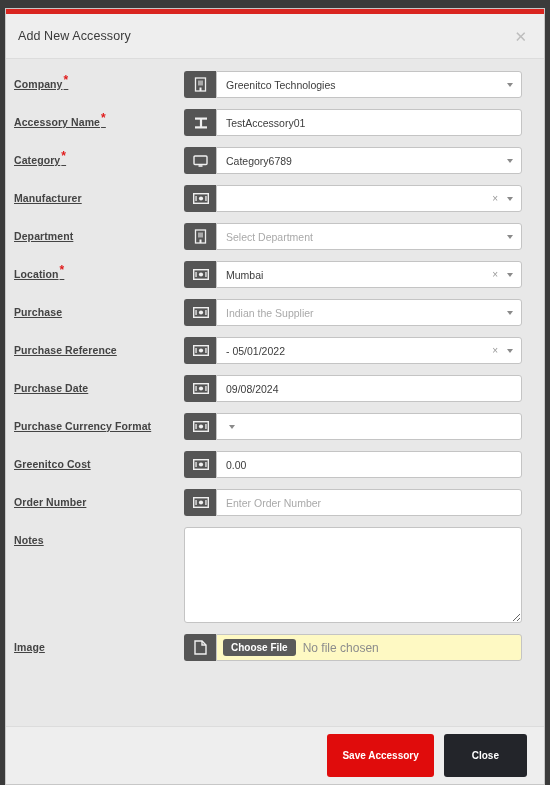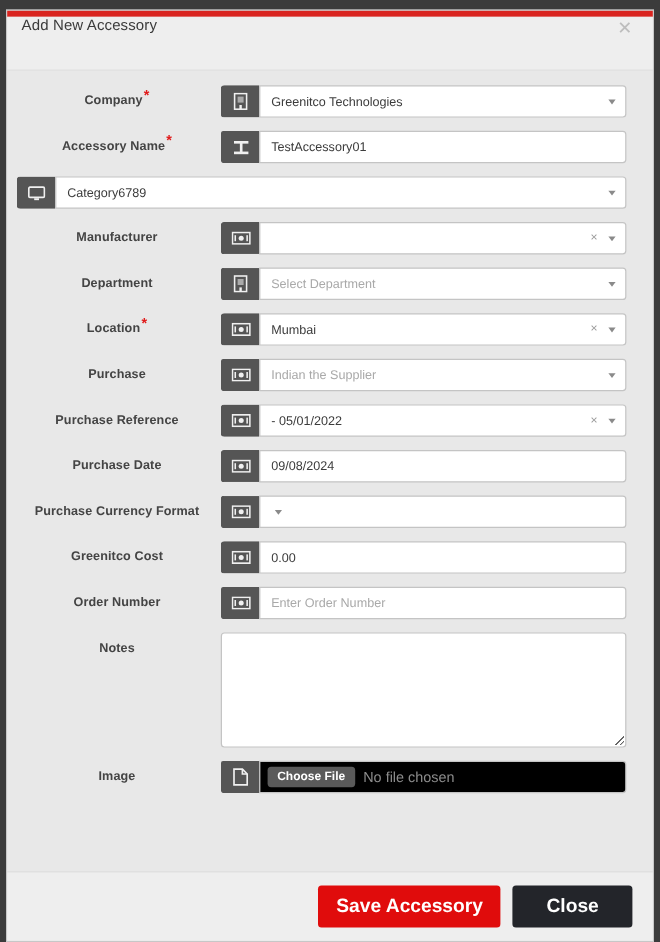--- a/index.html
+++ b/index.html
@@ -23,21 +23,21 @@
     height: 5px;
     background: #d9241f;
     flex: 0 0 auto;
   }
   #modal-header {
     flex: 0 0 auto;
     height: 45px;
     background: #eeeeee;
     border-bottom: 1px solid #dcdcdc;
     display: flex;
-    align-items: flex-start;
+    align-items: center;
     padding: 0 14px 0 12px;
   }
   #modal-title {
     font-size: 12.5px;
     color: #3a3a3a;
     font-weight: 400;
     letter-spacing: .1px;
     flex: 1 1 auto;
   }
   #close-x {
@@ -54,28 +54,29 @@
     background: #e8e8e8;
   }
   .form-row {
     display: flex;
     align-items: flex-start;
     margin-bottom: 11px;
   }
   .lbl {
     width: 170px;
     flex: 0 0 170px;
-    text-align: center;
+    text-align: left;
     padding-right: 3px;
     padding-top: 7px;
     font-size: 10.5px;
     font-weight: bold;
     color: #444;
     white-space: nowrap;
     letter-spacing: .1px;
+    text-decoration: underline;
   }
   .req {
     color: #e01b1b;
     font-size: 12px;
     vertical-align: super;
     line-height: 0;
     margin-left: 1px;
   }
   .ctl {
     flex: 1 1 auto;
@@ -143,21 +144,21 @@
     border-radius: 3px;
     font-family: "Liberation Sans", sans-serif;
     font-size: 10.5px;
     color: #3c3c3c;
     padding: 5px 7px;
     resize: vertical;
   }
   .filebox {
     flex: 1 1 auto;
     min-width: 0;
-    background: #000000;
+    background: #fef9c3;
     border: 1px solid #c4c4c4;
     border-radius: 0 3px 3px 0;
     height: 27px;
     display: flex;
     align-items: center;
     padding: 0 6px 0 6px;
     gap: 7px;
   }
   .choose-btn {
     background: #5a5a5a;
@@ -182,26 +183,26 @@
     border-top: 1px solid #dcdcdc;
     display: flex;
     align-items: center;
     justify-content: flex-end;
     gap: 10px;
     padding: 0 17px;
   }
   .btn {
     border: none;
     border-radius: 3px;
-    font-size: 16px;
+    font-size: 10px;
     font-weight: bold;
     font-family: "Liberation Sans", sans-serif;
     color: #fff;
     cursor: pointer;
-    height: 35px;
+    height: 43px;
     padding: 0 15px;
   }
   #save-btn { background: #e00c0c; }
   #close-btn { background: #23252a; padding: 8px 28px; }
 </style>
 </head>
 <body>
 
 <div id="modal">
 
@@ -239,20 +240,21 @@
                 <rect x="5.9" y="3" width="2.2" height="8" fill="#f0f0f0"></rect>
                 <rect x="1" y="10.3" width="12" height="2.2" fill="#f0f0f0"></rect>
               </svg>
             </div>
             <div class="fieldbox">
               <span class="val">TestAccessory01</span>
             </div>
           </div>
         </div>
         <div class="form-row">
+          <div class="lbl">Category<span class="req">*</span></div>
           <div class="ctl">
             <div class="addon">
               <svg width="15" height="14" viewBox="0 0 15 14">
                 <rect x="1" y="2" width="13" height="8.5" rx="1" fill="none" stroke="#f0f0f0" stroke-width="1.4"></rect>
                 <rect x="5.5" y="11.2" width="4" height="1.6" fill="#f0f0f0"></rect>
               </svg>
             </div>
             <div class="fieldbox">
               <span class="val">Category6789</span>
               <span class="caret"></span>

